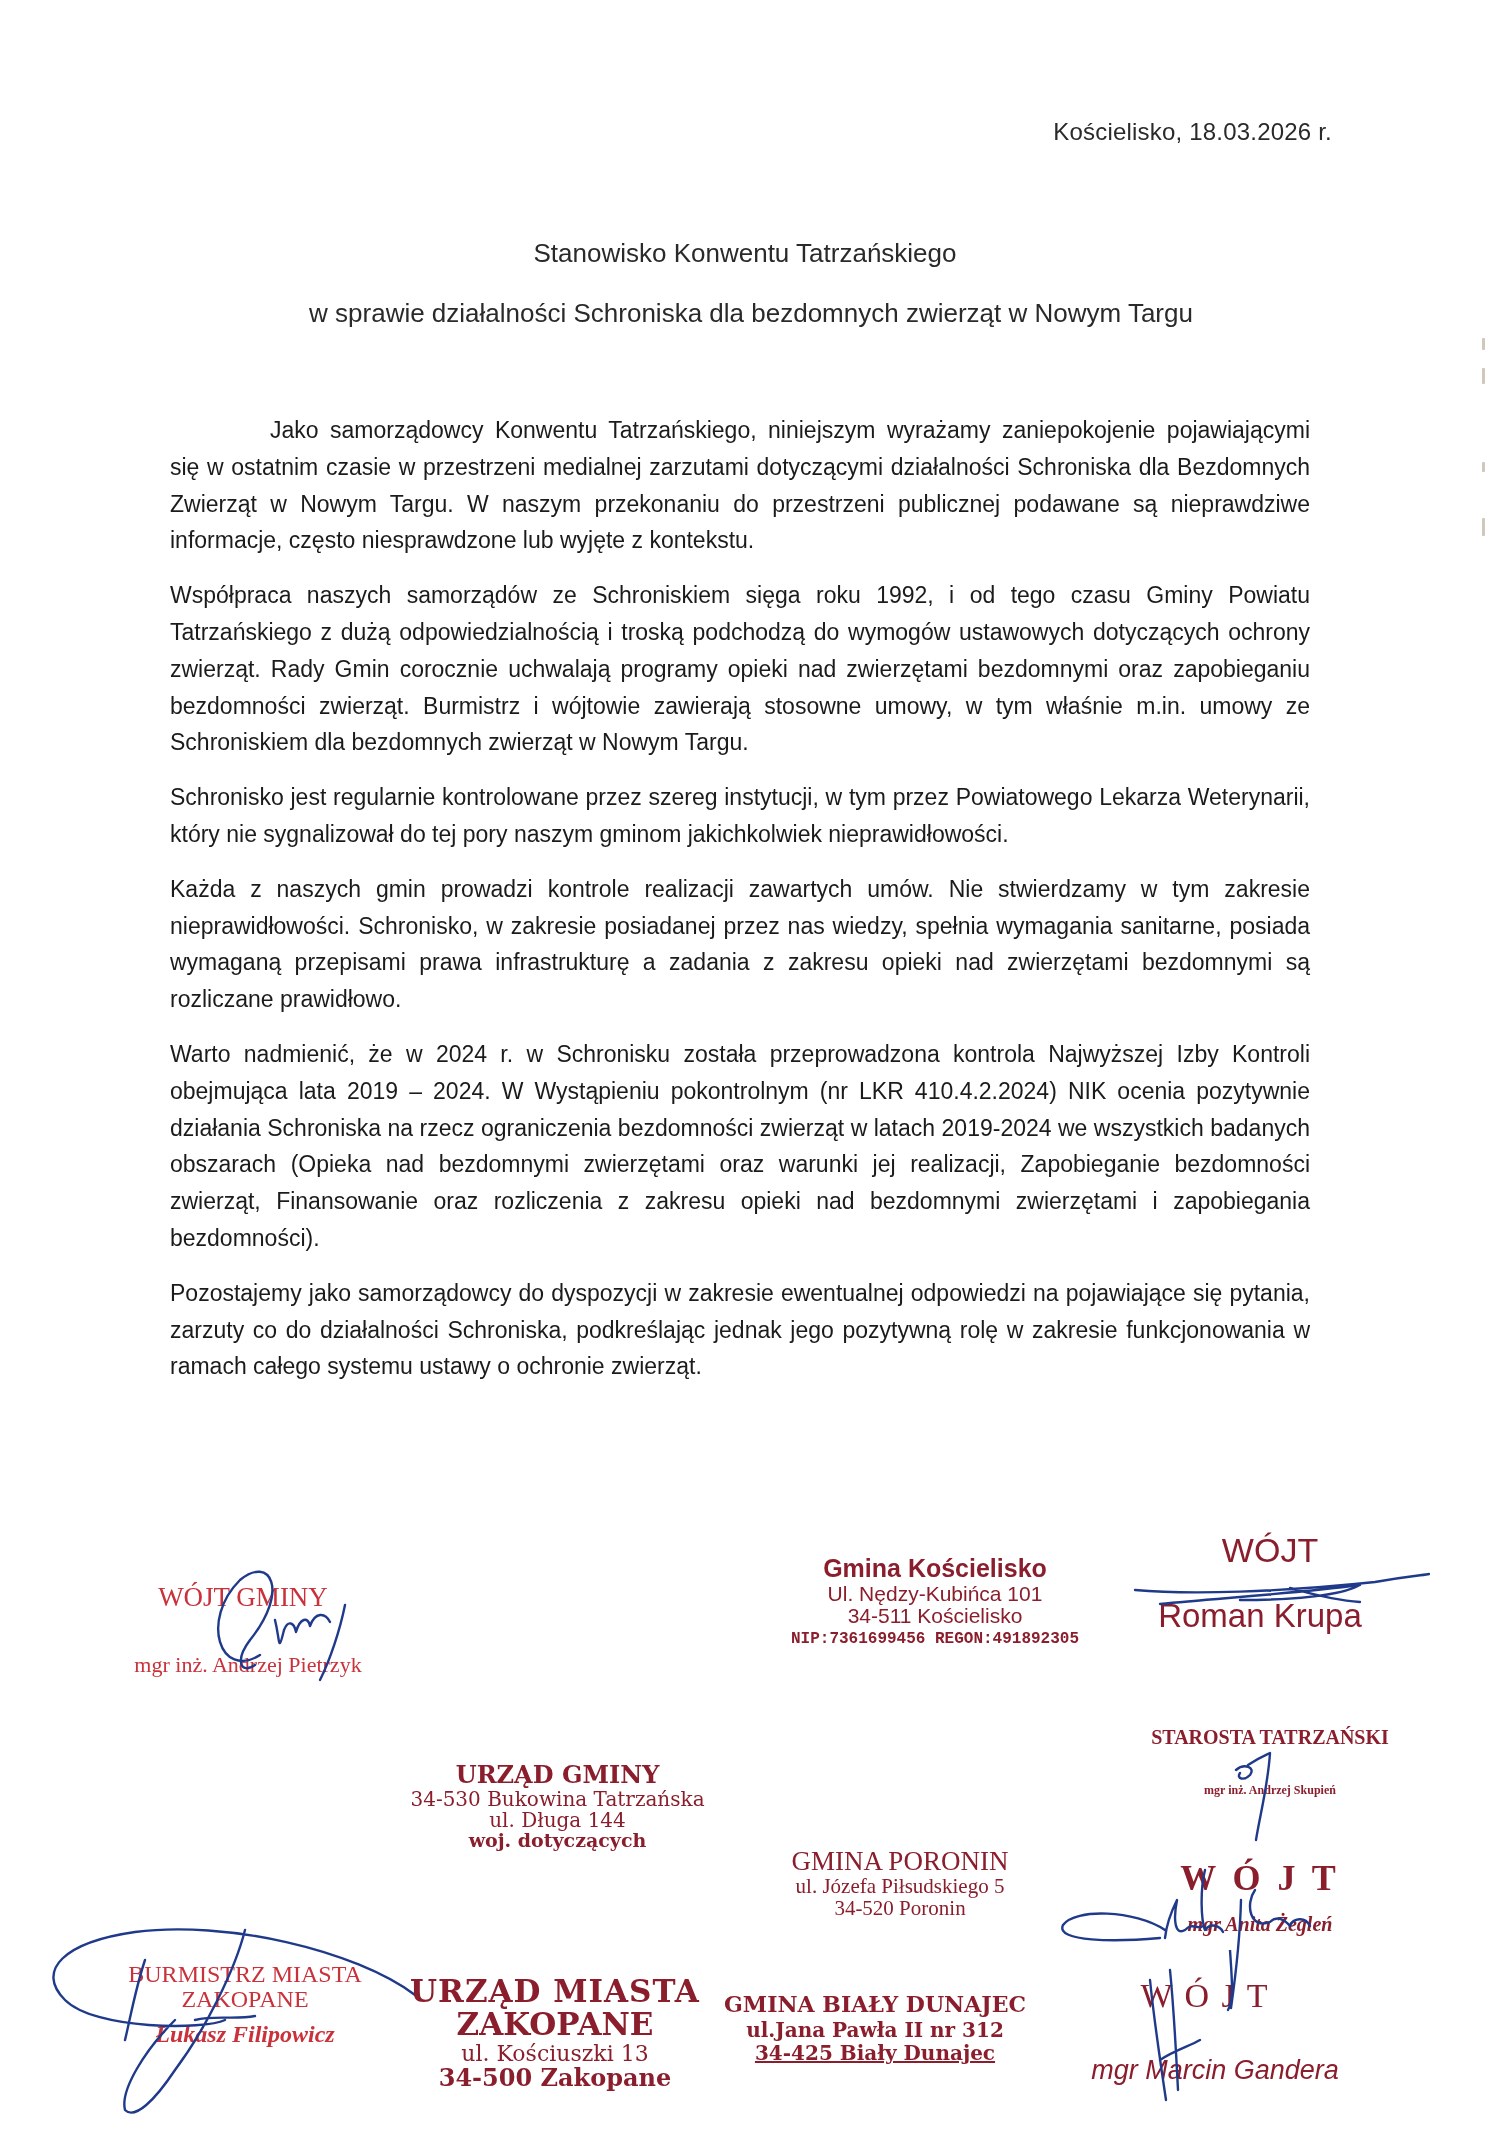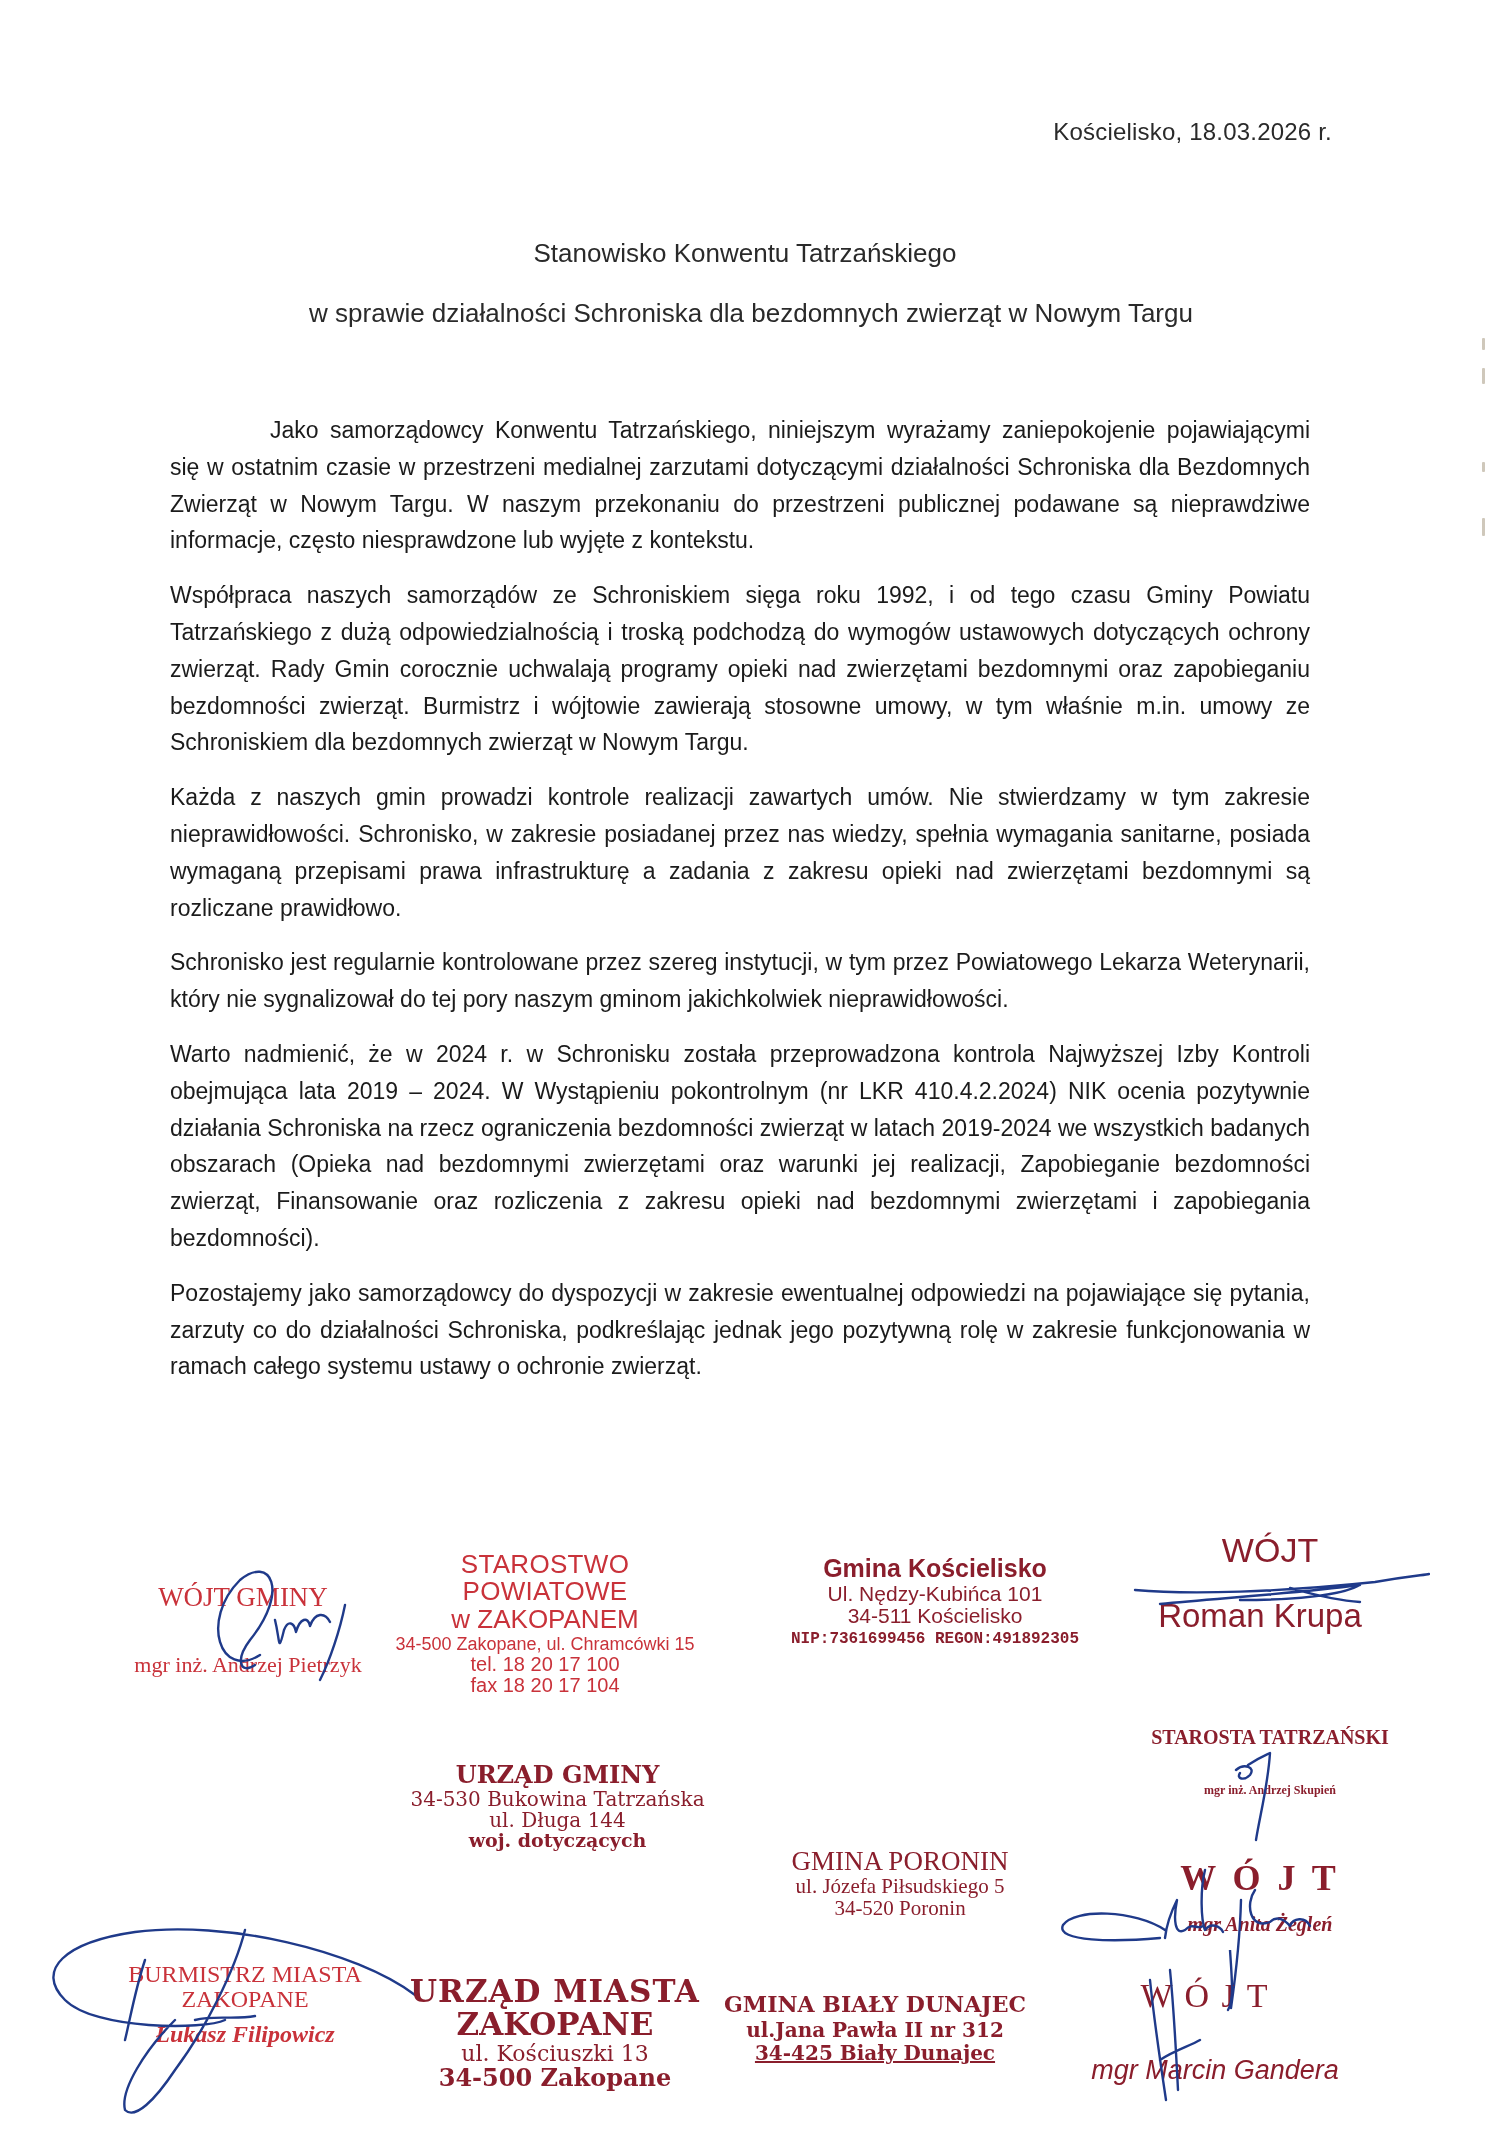--- a/index.html
+++ b/index.html
@@ -44,41 +44,34 @@
   <div class="edge-mark" style="left:1482px;top:518px;height:18px;"></div>
 
   <div class="date">Kościelisko, 18.03.2026 r.</div>
 
   <div class="title t1">Stanowisko Konwentu Tatrzańskiego</div>
   <div class="title t2">w sprawie działalności Schroniska dla bezdomnych zwierząt w Nowym Targu</div>
 
   <div class="body">
     <p class="indent">Jako samorządowcy Konwentu Tatrzańskiego, niniejszym wyrażamy zaniepokojenie pojawiającymi się w ostatnim czasie w przestrzeni medialnej zarzutami dotyczącymi działalności Schroniska dla Bezdomnych Zwierząt w Nowym Targu. W naszym przekonaniu do przestrzeni publicznej podawane są nieprawdziwe informacje, często niesprawdzone lub wyjęte z kontekstu.</p>
     <p>Współpraca naszych samorządów ze Schroniskiem sięga roku 1992, i od tego czasu Gminy Powiatu Tatrzańskiego z dużą odpowiedzialnością i troską podchodzą do wymogów ustawowych dotyczących ochrony zwierząt. Rady Gmin corocznie uchwalają programy opieki nad zwierzętami bezdomnymi oraz zapobieganiu bezdomności zwierząt. Burmistrz i wójtowie zawierają stosowne umowy, w tym właśnie m.in. umowy ze Schroniskiem dla bezdomnych zwierząt w Nowym Targu.</p>
+    <p>Schronisko jest regularnie kontrolowane przez szereg instytucji, w tym przez Powiatowego Lekarza Weterynarii, który nie sygnalizował do tej pory naszym gminom jakichkolwiek nieprawidłowości.</p>
     <p>Każda z naszych gmin prowadzi kontrole realizacji zawartych umów. Nie stwierdzamy w tym zakresie nieprawidłowości. Schronisko, w zakresie posiadanej przez nas wiedzy, spełnia wymagania sanitarne, posiada wymaganą przepisami prawa infrastrukturę a zadania z zakresu opieki nad zwierzętami bezdomnymi są rozliczane prawidłowo.</p>
-    <p>Schronisko jest regularnie kontrolowane przez szereg instytucji, w tym przez Powiatowego Lekarza Weterynarii, który nie sygnalizował do tej pory naszym gminom jakichkolwiek nieprawidłowości.</p>
     <p>Warto nadmienić, że w 2024 r. w Schronisku została przeprowadzona kontrola Najwyższej Izby Kontroli obejmująca lata 2019 – 2024. W Wystąpieniu pokontrolnym (nr LKR 410.4.2.2024) NIK ocenia pozytywnie działania Schroniska na rzecz ograniczenia bezdomności zwierząt w latach 2019-2024 we wszystkich badanych obszarach (Opieka nad bezdomnymi zwierzętami oraz warunki jej realizacji, Zapobieganie bezdomności zwierząt, Finansowanie oraz rozliczenia z zakresu opieki nad bezdomnymi zwierzętami i zapobiegania bezdomności).</p>
     <p>Pozostajemy jako samorządowcy do dyspozycji w zakresie ewentualnej odpowiedzi na pojawiające się pytania, zarzuty co do działalności Schroniska, podkreślając jednak jego pozytywną rolę w zakresie funkcjonowania w ramach całego systemu ustawy o ochronie zwierząt.</p>
   </div>
 
   <div class="stamp serif red" style="left:118px;top:1583px;width:260px;">
     <div style="font-size:27px;margin-left:-10px;">WÓJT GMINY</div>
     <div style="font-size:22px;margin-top:42px;">mgr inż. Andrzej Pietrzyk</div>
   </div>
   <svg class="sig" style="left:180px;top:1560px;" width="200" height="130" viewBox="0 0 200 130">
     <path d="M80 95 C40 120 20 60 60 20 C90 -5 110 30 70 80 C55 100 60 115 75 105 M95 60 C100 80 98 95 104 70 C108 60 114 62 116 72 C120 58 128 56 130 66 C135 52 145 52 150 62 M165 45 C160 70 150 100 140 120"></path>
   </svg>
 
-  <div class="stamp sans red" style="left:380px;top:1551px;width:330px;">
-    <div style="font-size:26px;letter-spacing:0.3px;">STAROSTWO POWIATOWE</div>
-    <div style="font-size:26px;">w ZAKOPANEM</div>
-    <div style="font-size:18px;margin-top:2px;">34-500 Zakopane, ul. Chramcówki 15</div>
-    <div style="font-size:20px;">tel.  18 20 17 100</div>
-    <div style="font-size:20px;">fax  18 20 17 104</div>
-  </div>
 
   <div class="stamp sans maroon" style="left:775px;top:1555px;width:320px;">
     <div class="bold" style="font-size:25px;">Gmina Kościelisko</div>
     <div style="font-size:21px;margin-top:2px;text-align:center;">Ul. Nędzy-Kubińca 101</div>
     <div style="font-size:21px;">34-511 Kościelisko</div>
     <div class="bold" style="font-size:16px;margin-top:4px;font-family:Liberation Mono, monospace;">NIP:7361699456 REGON:491892305</div>
   </div>
 
   <div class="stamp sans maroon" style="left:1135px;top:1533px;width:250px;">
     <div style="font-size:34px;margin-left:20px;">WÓJT</div>

